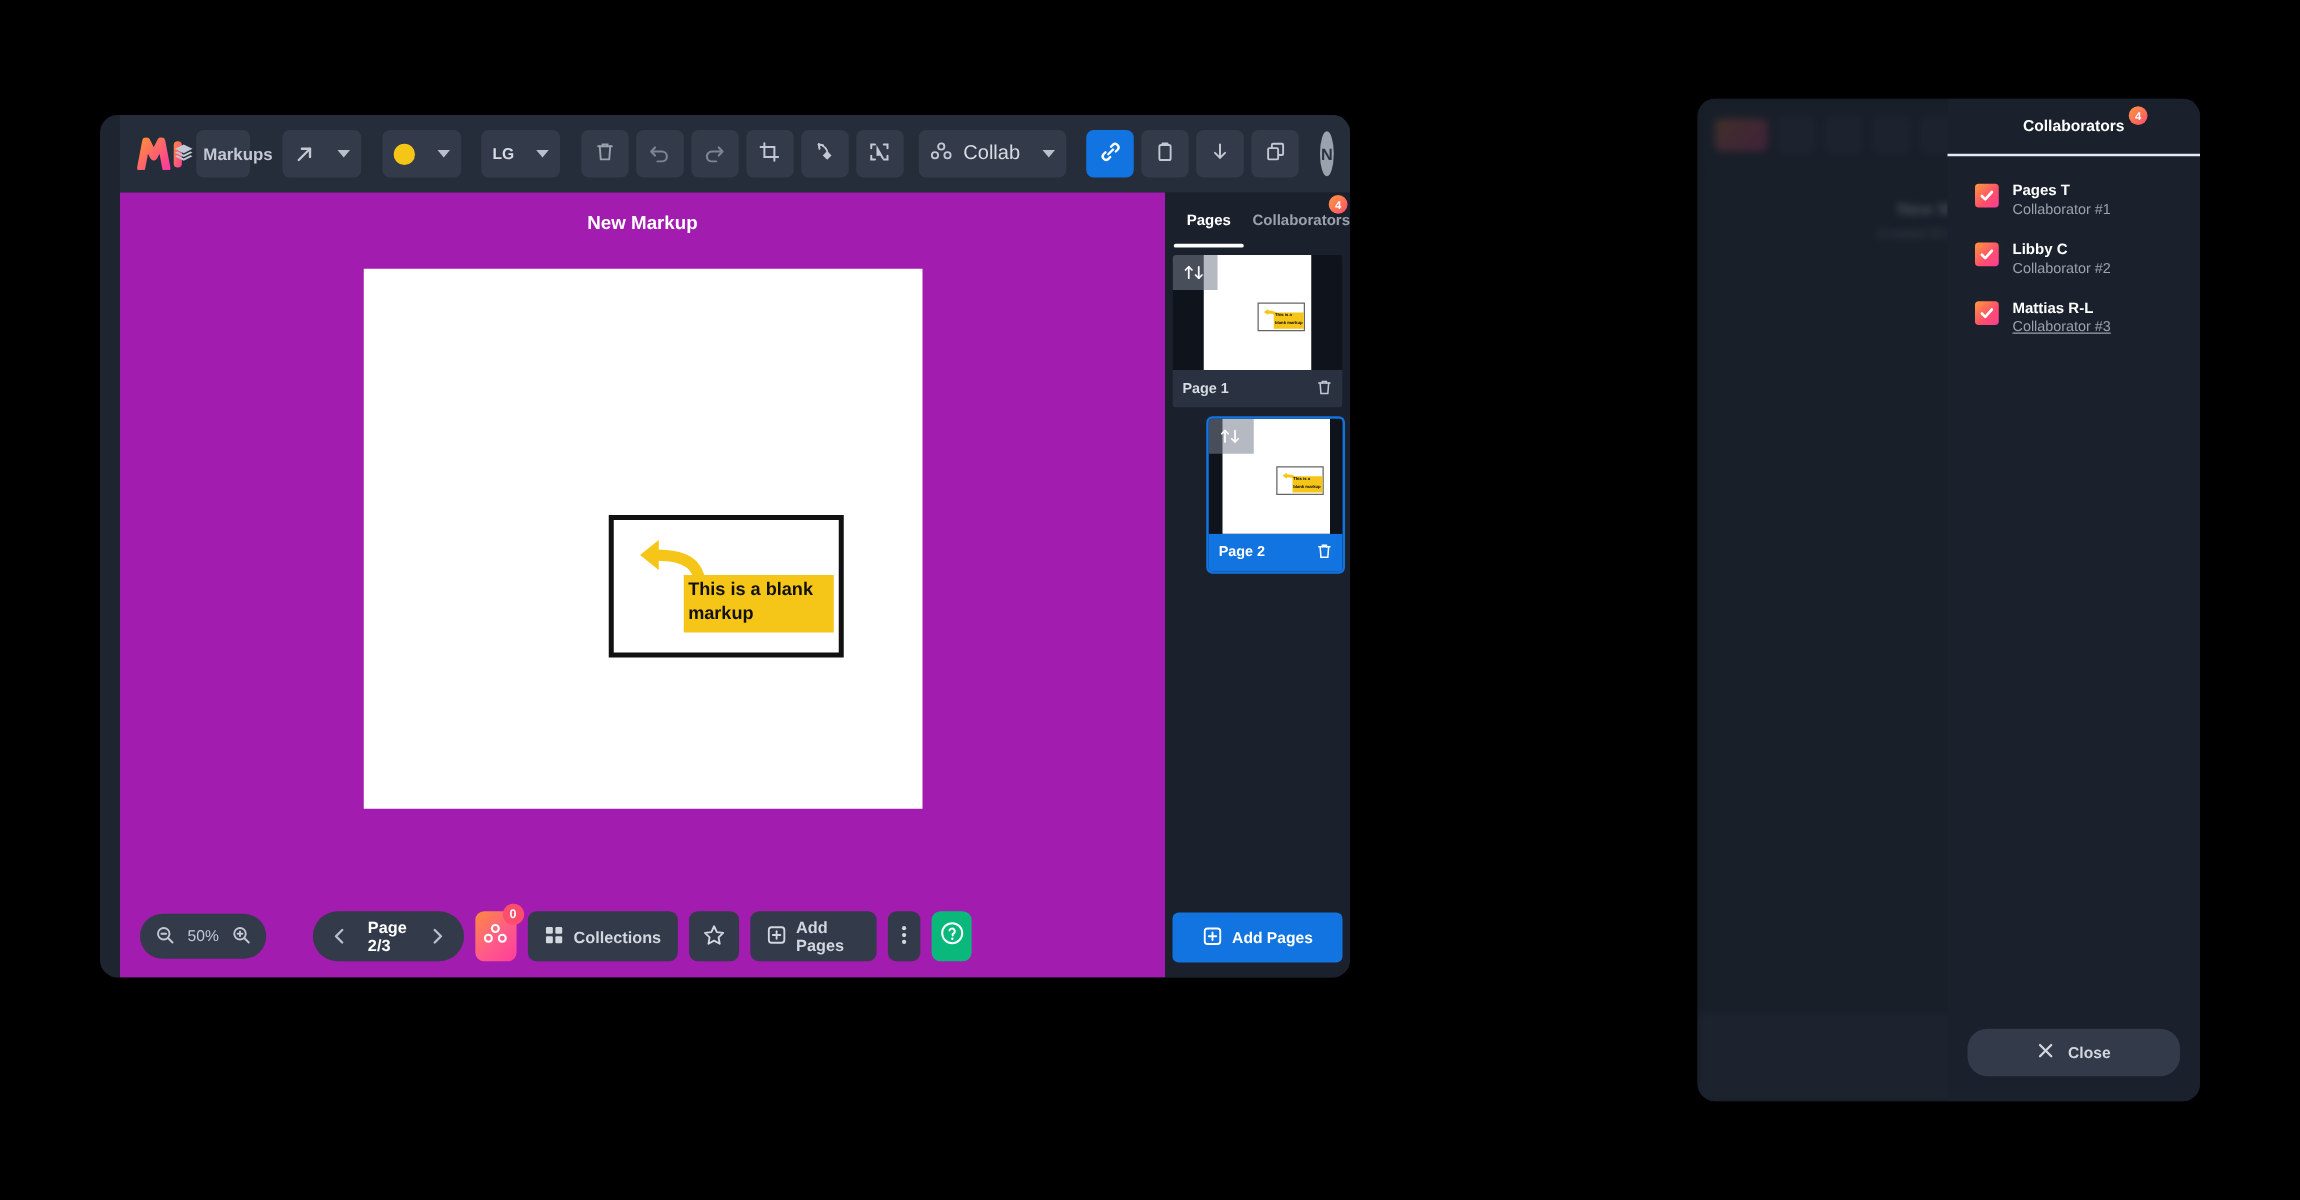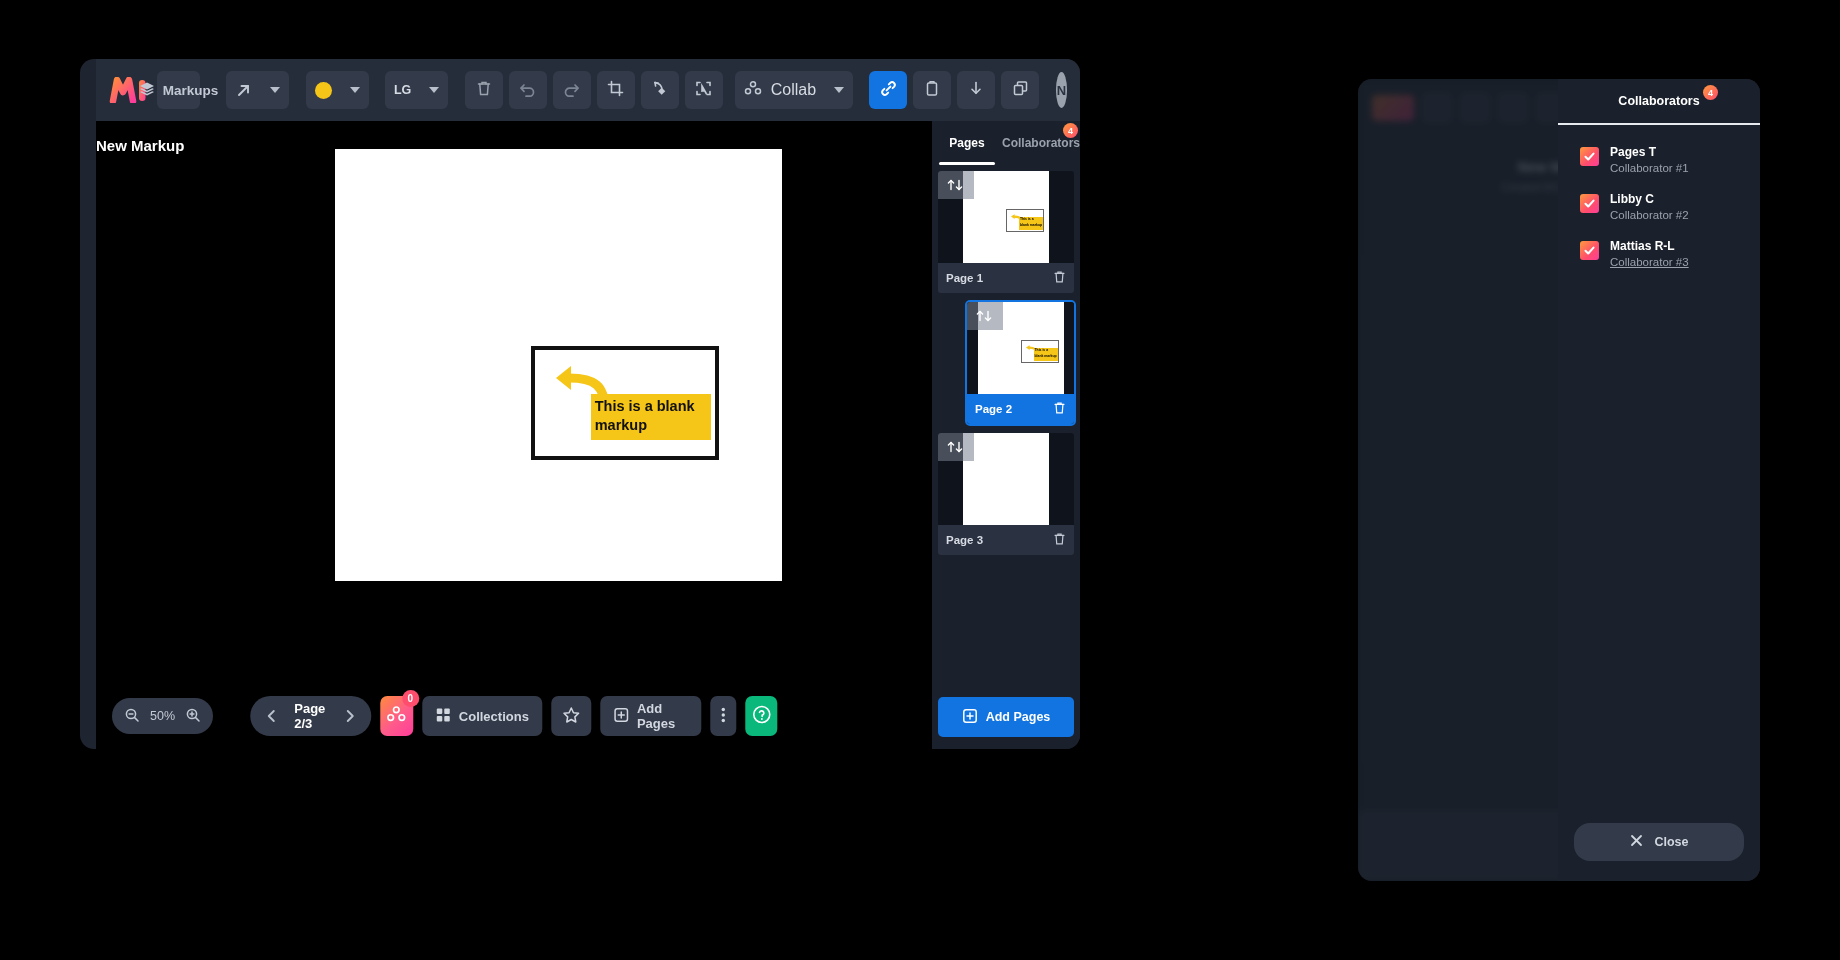--- a/index.html
+++ b/index.html
@@ -6,21 +6,21 @@
   html, body {
     width: 1840px; height: 960px;
     background: #000;
     font-family: "Liberation Sans", sans-serif;
     overflow: hidden;
   }
   .stage { position: relative; width: 1840px; height: 960px; background: #000; }
 
   
   .win-left {
-    position: absolute; left: 80px; top: 59px;
+    position: absolute; left: 80px; top: 92px;
     width: 1000px; height: 690px;
     background: #1e2430; border-radius: 14px; overflow: hidden;
     display: flex; flex-direction: column; padding-left: 16px;
   }
 
   
   .toolbar {
     height: 62px; background: #262d3a;
     display: flex; align-items: center; gap: 6px;
     padding: 0 13px; flex: 0 0 62px;
@@ -43,21 +43,21 @@
     width: 36px; height: 36px; border-radius: 50%; background: #9aa2ae;
     color: #2b3240; display: flex; align-items: center; justify-content: center;
     font-size: 13px; font-weight: bold; cursor: pointer;
   }
   .spacer { flex: 1; }
 
   
   .body-split { flex: 1; display: flex; min-height: 0; }
 
   
-  .canvas-area { flex: 1; position: relative; background: #000000; display: flex; }
+  .canvas-area { flex: 1; position: relative; background: #a21caf; display: flex; flex-direction: column; }
   .doc-head { text-align: center; padding-top: 16px; }
   .doc-title { color: #fff; font-size: 15px; font-weight: bold; }
   .doc-sub { color: #b0b7c3; font-size: 12.5px; margin-top: 5px; }
   .doc-sub b { color: #fff; }
   .page-wrap { flex: 1; display: flex; align-items: flex-start; justify-content: center; padding-top: 28px; }
   .page-sheet { width: 447px; height: 432px; background: #fff; position: relative; }
 
   .markup-box {
     position: absolute; left: 196px; top: 197px;
     width: 188px; height: 114px; border: 4px solid #111;
@@ -583,43 +583,20 @@
               <span>
                 <svg width="13" height="14" viewBox="0 0 16 17" fill="none" stroke="#fff" stroke-width="1.5" stroke-linecap="round">
                   <path d="M2.5 4 H13.5"></path>
                     <path d="M6 4 V2.5 H10 V4"></path>
                     <path d="M3.8 4 L4.6 14.5 H11.4 L12.2 4"></path>
                 </svg>
               </span>
             </div>
           </div>
 
-          <div class="page-card">
-            <div class="pc-thumb">
-              <div class="pc-sheet"></div>
-              <div class="pc-arrows">
-                <svg width="22" height="14" viewBox="0 0 22 14" fill="none" stroke="#fff" stroke-width="1.4" stroke-linecap="round" stroke-linejoin="round">
-                  <path d="M6 11.5 V2.5"></path>
-                    <path d="M3.4 5 L6 2.4 L8.6 5"></path>
-                  <path d="M14 2.5 V11.5"></path>
-                    <path d="M11.4 9 L14 11.6 L16.6 9"></path>
-                </svg>
-              </div>
-            </div>
-            <div class="pc-foot">
-              <span>Page 3</span>
-              <span>
-                <svg width="13" height="14" viewBox="0 0 16 17" fill="none" stroke="#c3c9d4" stroke-width="1.5" stroke-linecap="round">
-                  <path d="M2.5 4 H13.5"></path>
-                    <path d="M6 4 V2.5 H10 V4"></path>
-                    <path d="M3.8 4 L4.6 14.5 H11.4 L12.2 4"></path>
-                </svg>
-              </span>
-            </div>
-          </div>
         </div>
 
         <div class="addpages-btn">
           <span>
             <svg width="16" height="16" viewBox="0 0 16 16" fill="none" stroke="#fff" stroke-width="1.5" stroke-linecap="round">
               <rect x="1.8" y="1.8" width="12.4" height="12.4" rx="2.2"></rect>
                 <path d="M8 5 V11"></path>
                 <path d="M5 8 H11"></path>
             </svg>
           </span>

